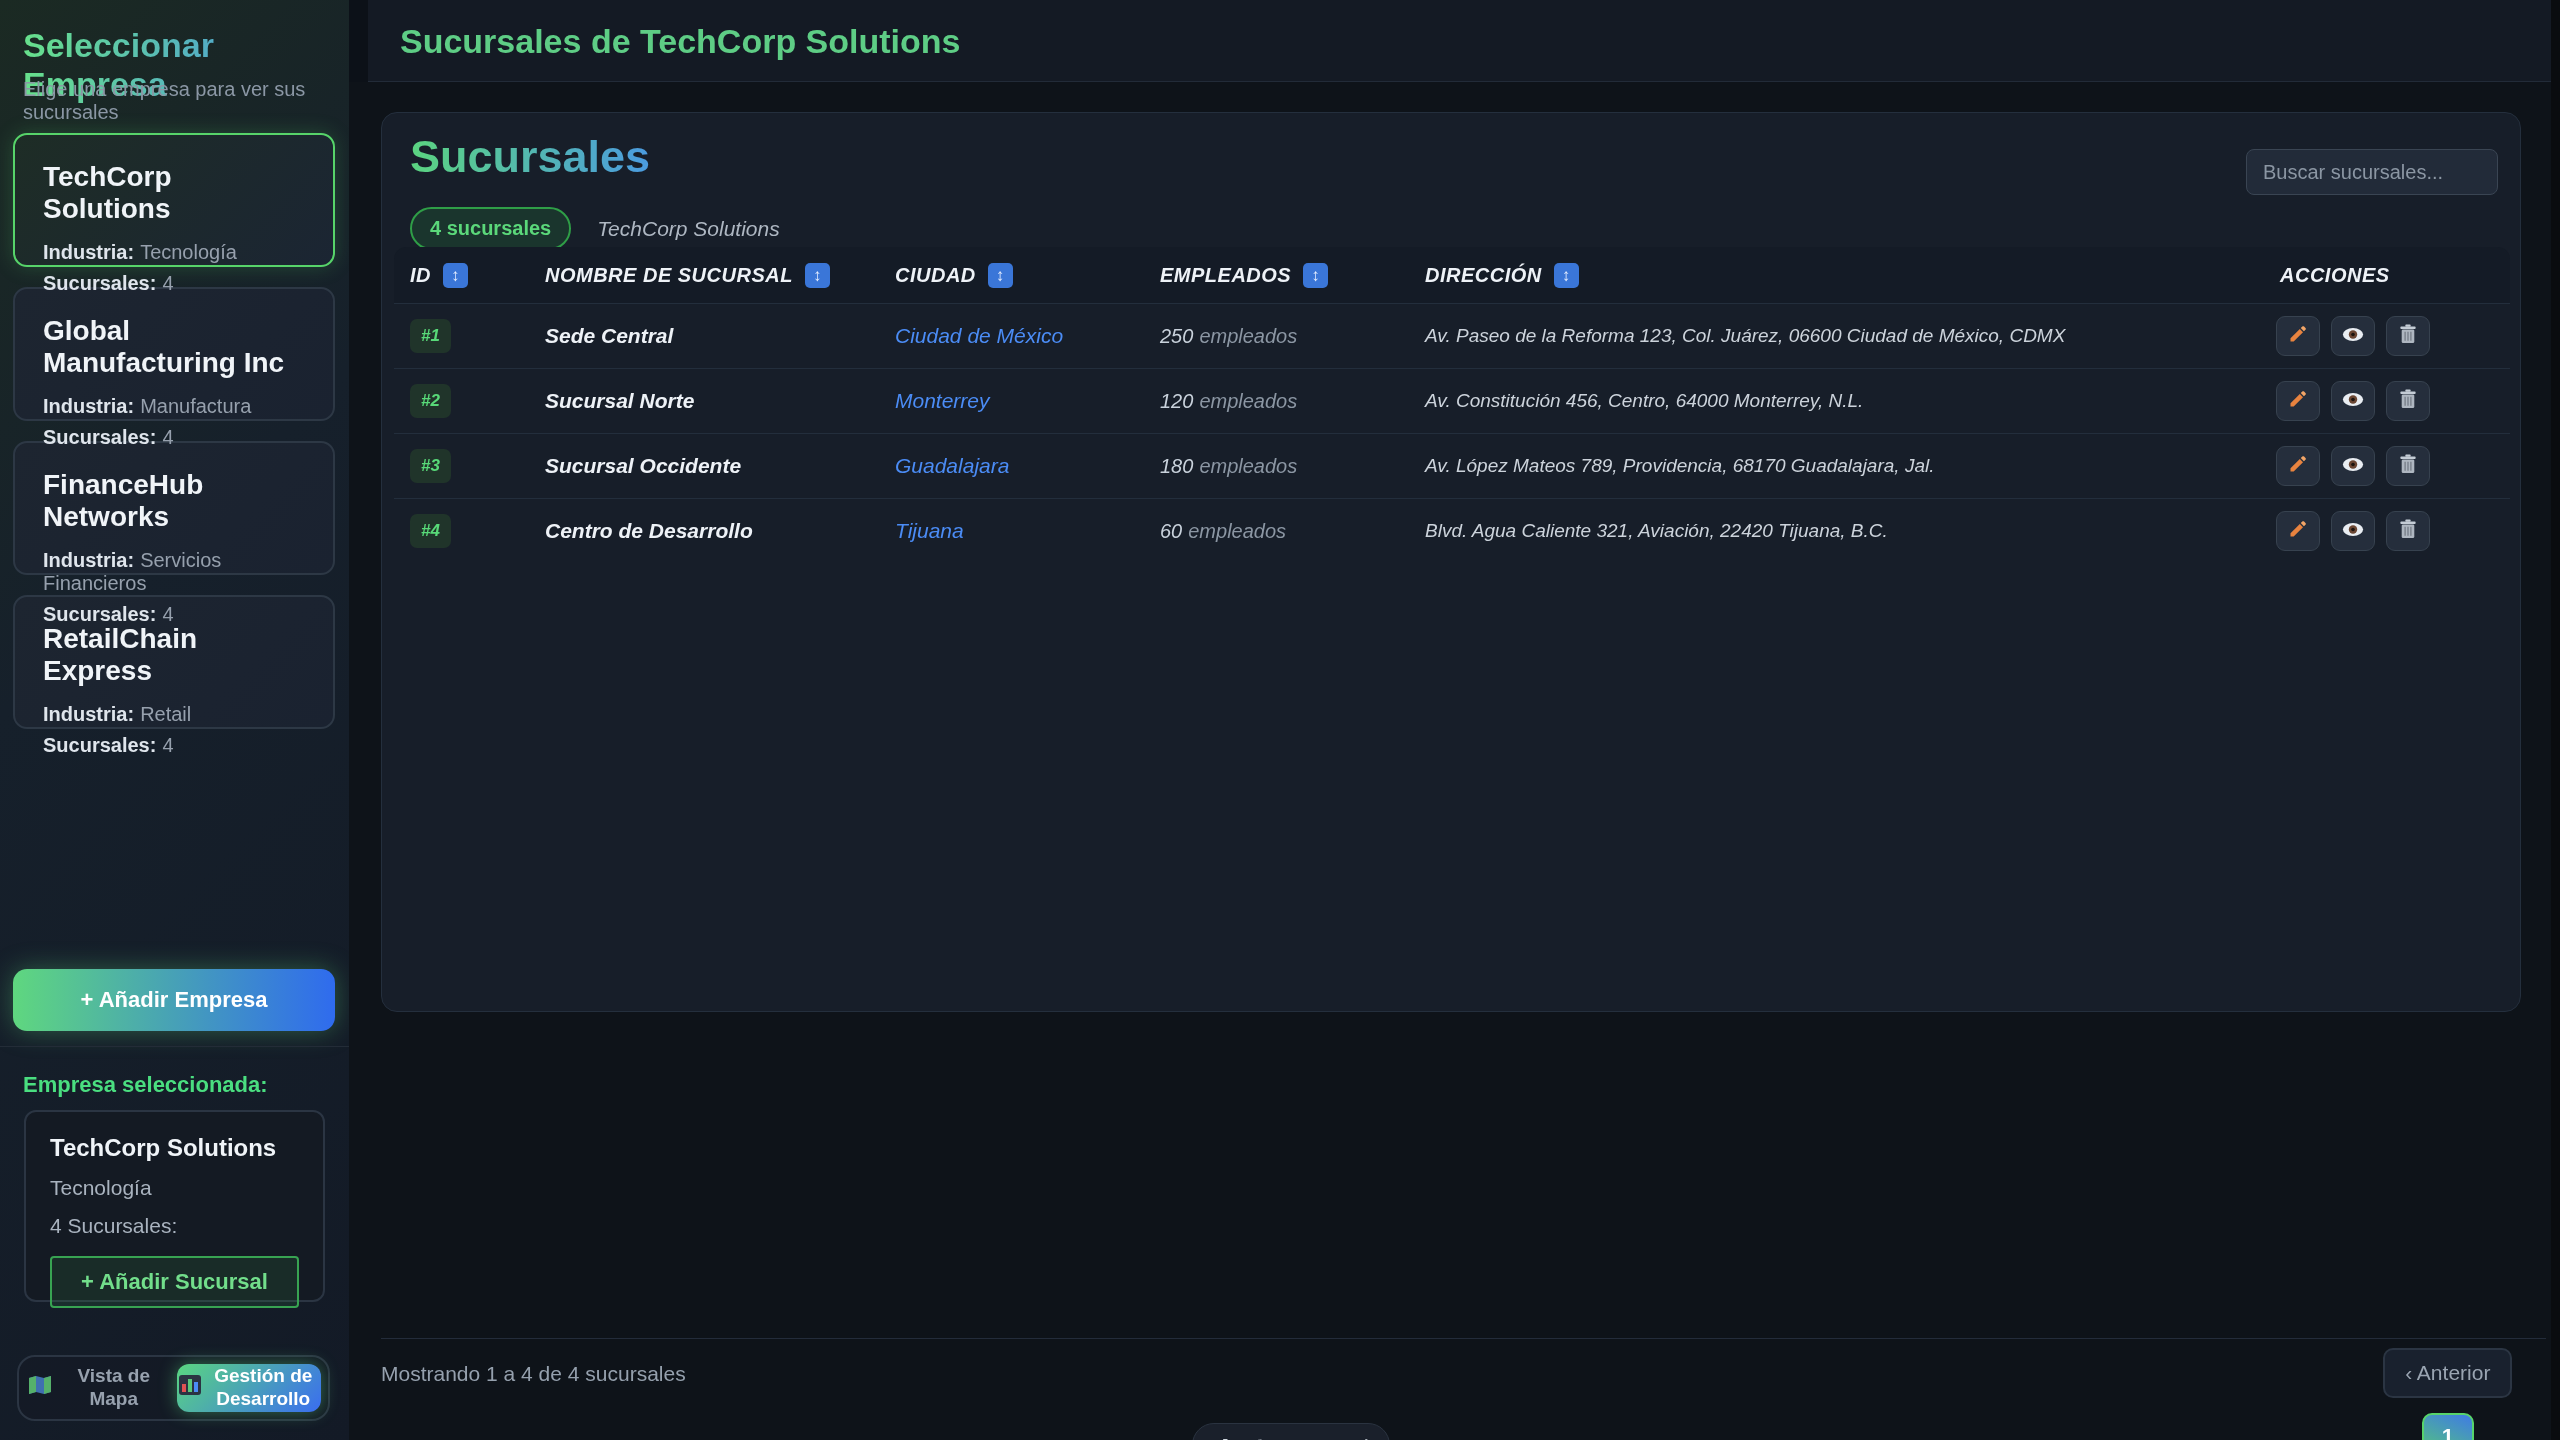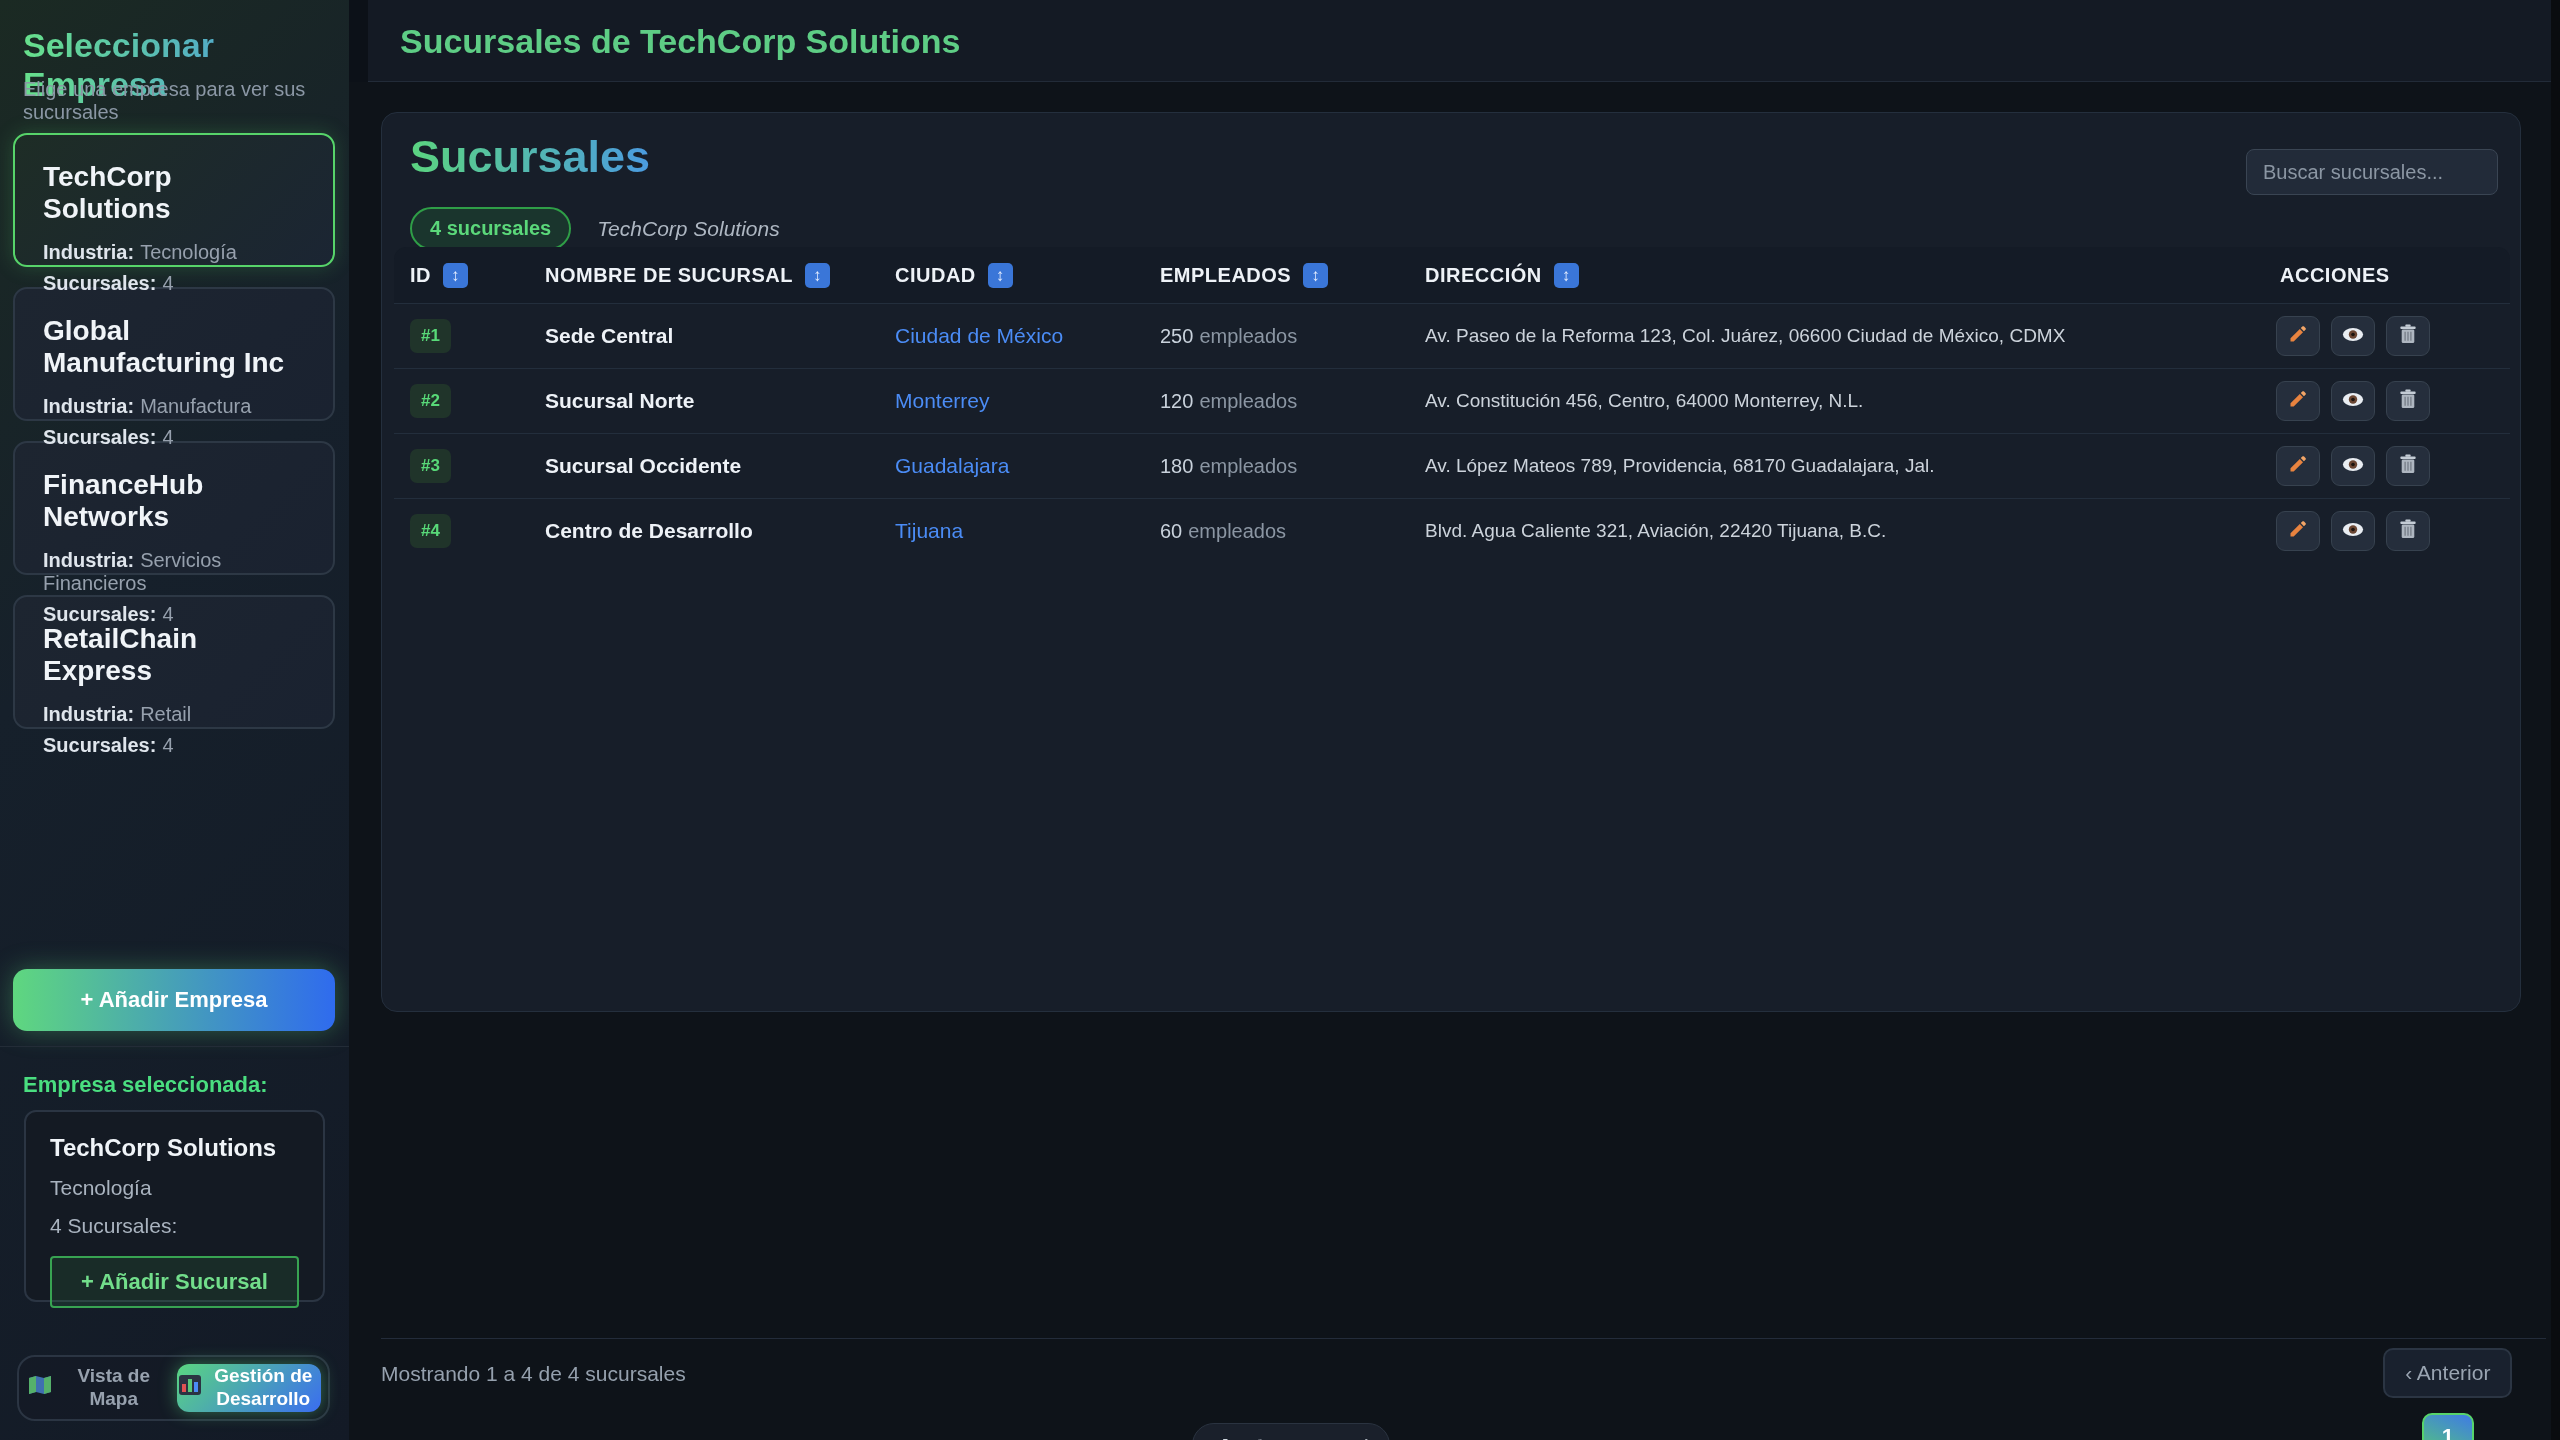--- a/index.html
+++ b/index.html
@@ -59,21 +59,21 @@
   .badge-row { position:absolute; left:28px; top:94px; display:flex; align-items:center; }
   .count-badge { background:rgba(46,160,67,0.18); border:2px solid #2f9e47; color:#5bd87a;
            border-radius:999px; padding:8px 18px; font-size:20px; font-weight:bold; }
   .company-italic { font-style:italic; color:#aeb7c2; font-size:21px; margin-left:26px; }
   .search-input { position:absolute; right:22px; top:36px; width:252px; height:46px;
            background:#222b39; border:1px solid #3a4553; border-radius:8px; color:#c6cdd6;
            padding:0 16px; font-size:20px; font-family:inherit; }
   .search-input::placeholder { color:#8b96a3; }
 
   .table { position:absolute; left:12px; top:134px; width:2116px; border-radius:12px; overflow:hidden; }
-  .thead, .trow { display:grid; grid-template-columns:135px 350px 265px 265px 855px 246px; align-items:center; }
+  .thead, .trow { display:grid; grid-template-columns:135px 350px 265px 265px 855px 246px; align-items:center;font-style:italic; }
   .thead { background:#141b26; height:56px; }
   .th { font-size:20px; font-weight:bold; color:#eef2f7; letter-spacing:0.5px; padding-left:16px;
         display:flex; align-items:center; }
   .sort-badge { display:inline-block; width:25px; height:25px; margin-left:12px; background:#3a76d8;
         border-radius:5px; color:#e6eeff; font-size:17px; line-height:25px; text-align:center; cursor:pointer; }
   .trow { height:65px; border-top:1px solid #232e3c; }
   .td { padding-left:16px; }
   .id-badge { display:inline-block; background:#20342a; color:#58d978; font-weight:bold; font-size:17px;
         padding:7px 11px; border-radius:7px; }
   .td-name { color:#eef2f7; font-weight:bold; font-size:21px; }

